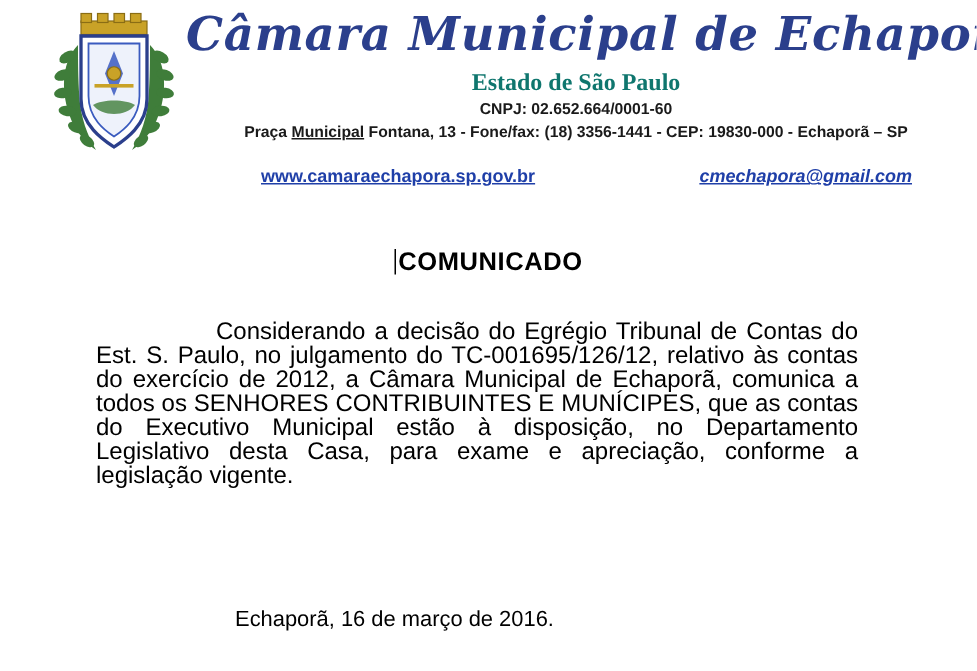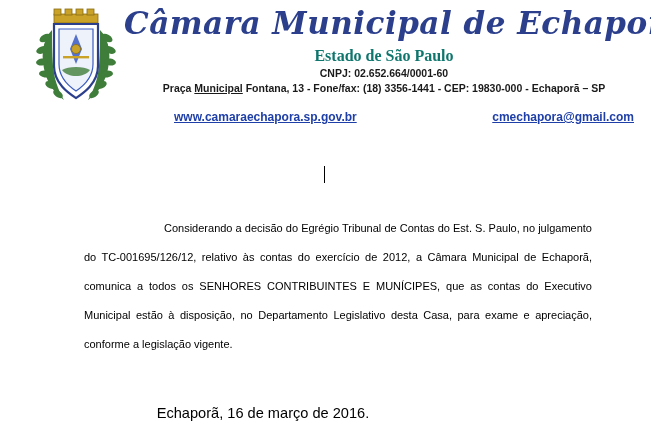--- a/index.html
+++ b/index.html
@@ -84,24 +84,25 @@
   }
   .site {
     position: absolute;
     left: 50px;
     top: 0;
     color: #1f3fa8;
     text-decoration: underline;
   }
   .email {
     position: absolute;
-    right: 10px;
+    right: 36px;
     top: 0;
     color: #1f3fa8;
     text-decoration: underline;
+    font-style: italic;
   }
 
   
   .doc-title {
     position: absolute;
     left: 0;
     top: 165px;
     width: 651px;
     text-align: center;
     font-family: "Liberation Sans", sans-serif;
@@ -113,27 +114,27 @@
     display: inline-block;
     width: 1px;
     height: 17px;
     background: #000;
     vertical-align: -3px;
     margin-right: 2px;
   }
 
   .paragraph {
     position: absolute;
-    left: 84px;
+    left: 64px;
     top: 214px;
     width: 508px;
     text-align: justify;
     font-family: "Liberation Sans", sans-serif;
-    font-size: 11px;
-    line-height: 29px;
+    font-size: 16px;
+    line-height: 16px;
   }
   .paragraph .indent { display: inline-block; width: 80px; }
 
   .closing {
     position: absolute;
     left: 0;
     top: 405px;
     width: 526px;
     text-align: center;
     font-family: "Liberation Sans", sans-serif;
@@ -191,17 +192,17 @@
     <div class="subtitle-state">Estado de São Paulo</div>
     <div class="cnpj">CNPJ: 02.652.664/0001-60</div>
     <div class="address"><span>Praça </span><u>Municipal</u><span> Fontana, 13 - Fone/fax: (18) 3356-1441 - CEP: 19830-000 - Echaporã – SP</span></div>
     <div class="contact-row">
       <span class="site">www.camaraechapora.sp.gov.br</span>
       <span class="email">cmechapora@gmail.com</span>
     </div>
   </div>
 </div>
 
-<div class="doc-title"><span class="caret"></span></div>
+<div class="doc-title"><span class="caret"></span><span>COMUNICADO</span></div>
 
 <div class="paragraph"><span class="indent"></span><span>Considerando a decisão do Egrégio Tribunal de Contas do Est. S. Paulo, no julgamento do TC-001695/126/12, relativo às contas do exercício de 2012, a Câmara Municipal de Echaporã, comunica a todos os SENHORES CONTRIBUINTES E MUNÍCIPES, que as contas do Executivo Municipal estão à disposição, no Departamento Legislativo desta Casa, para exame e apreciação, conforme a legislação vigente.</span></div>
 
 <div class="closing">Echaporã, 16 de março de 2016.</div>
 
 </body></html>

